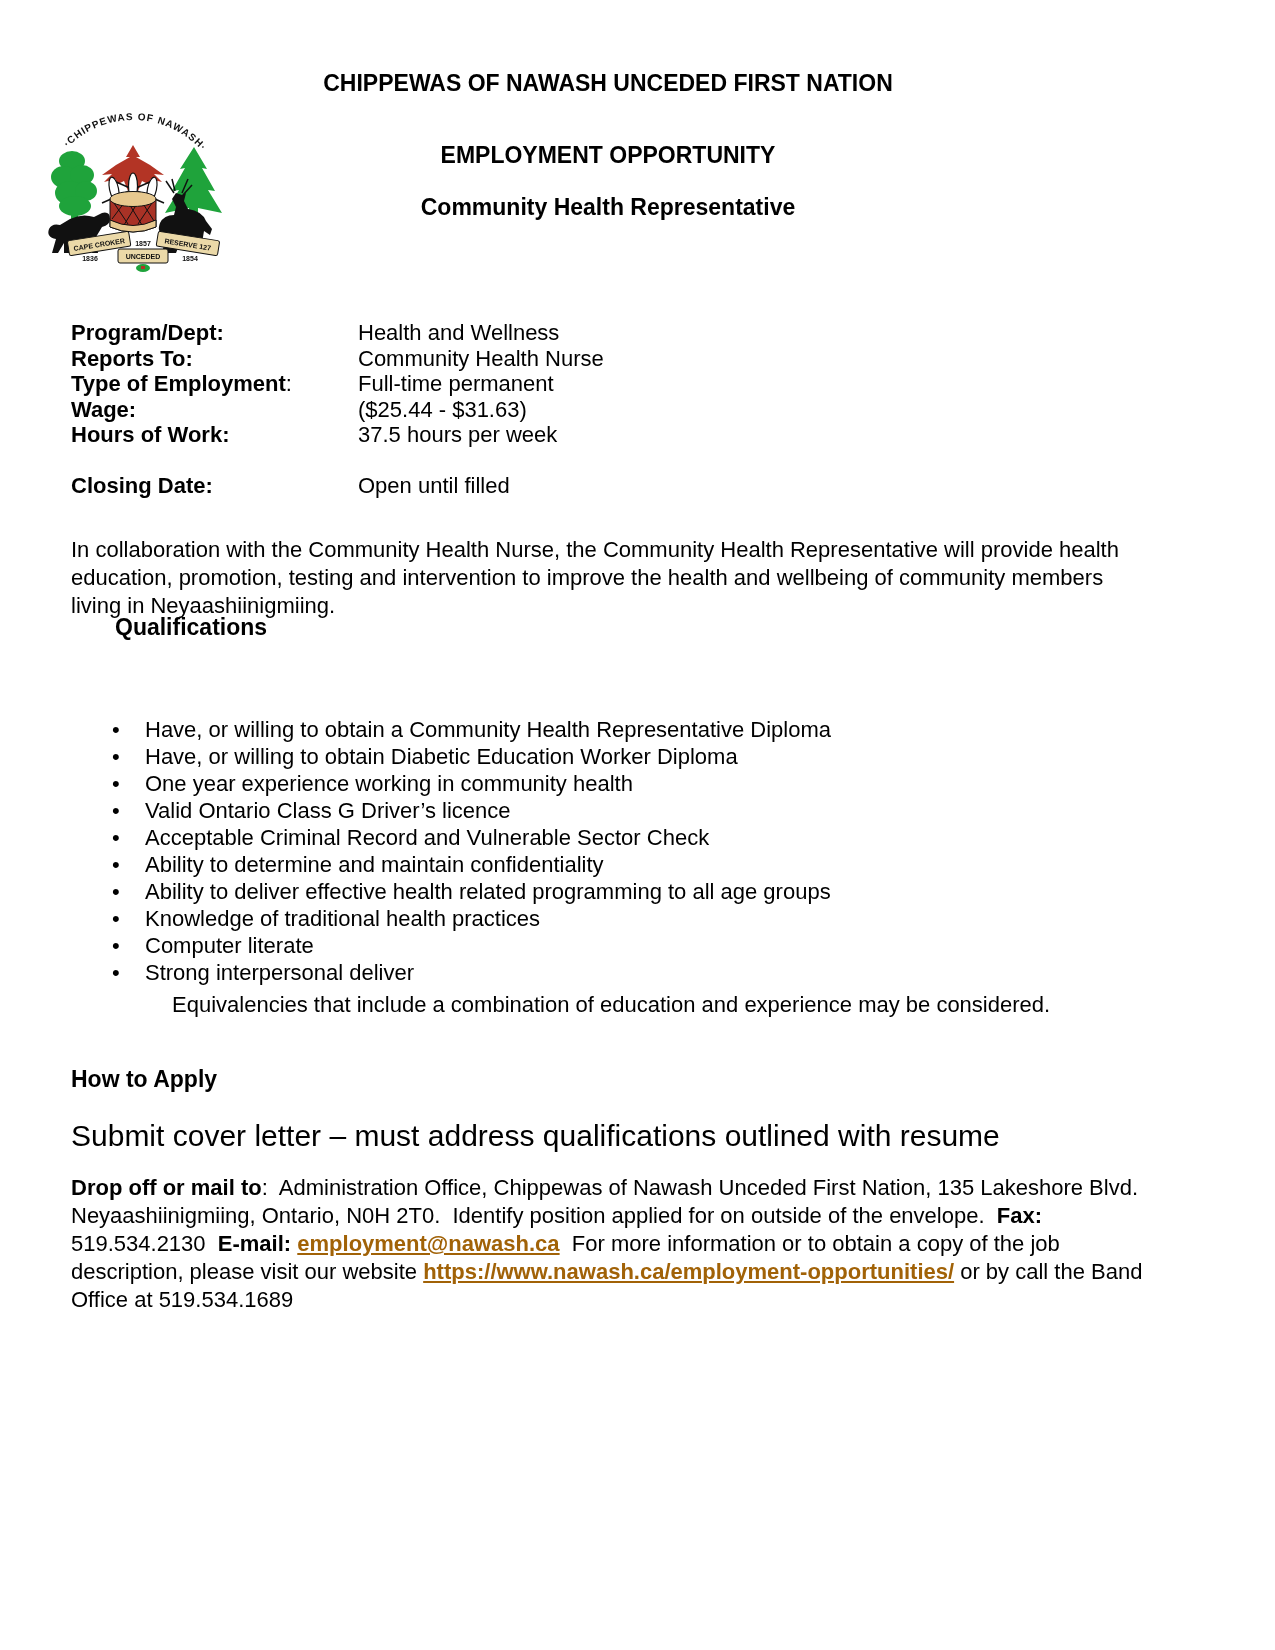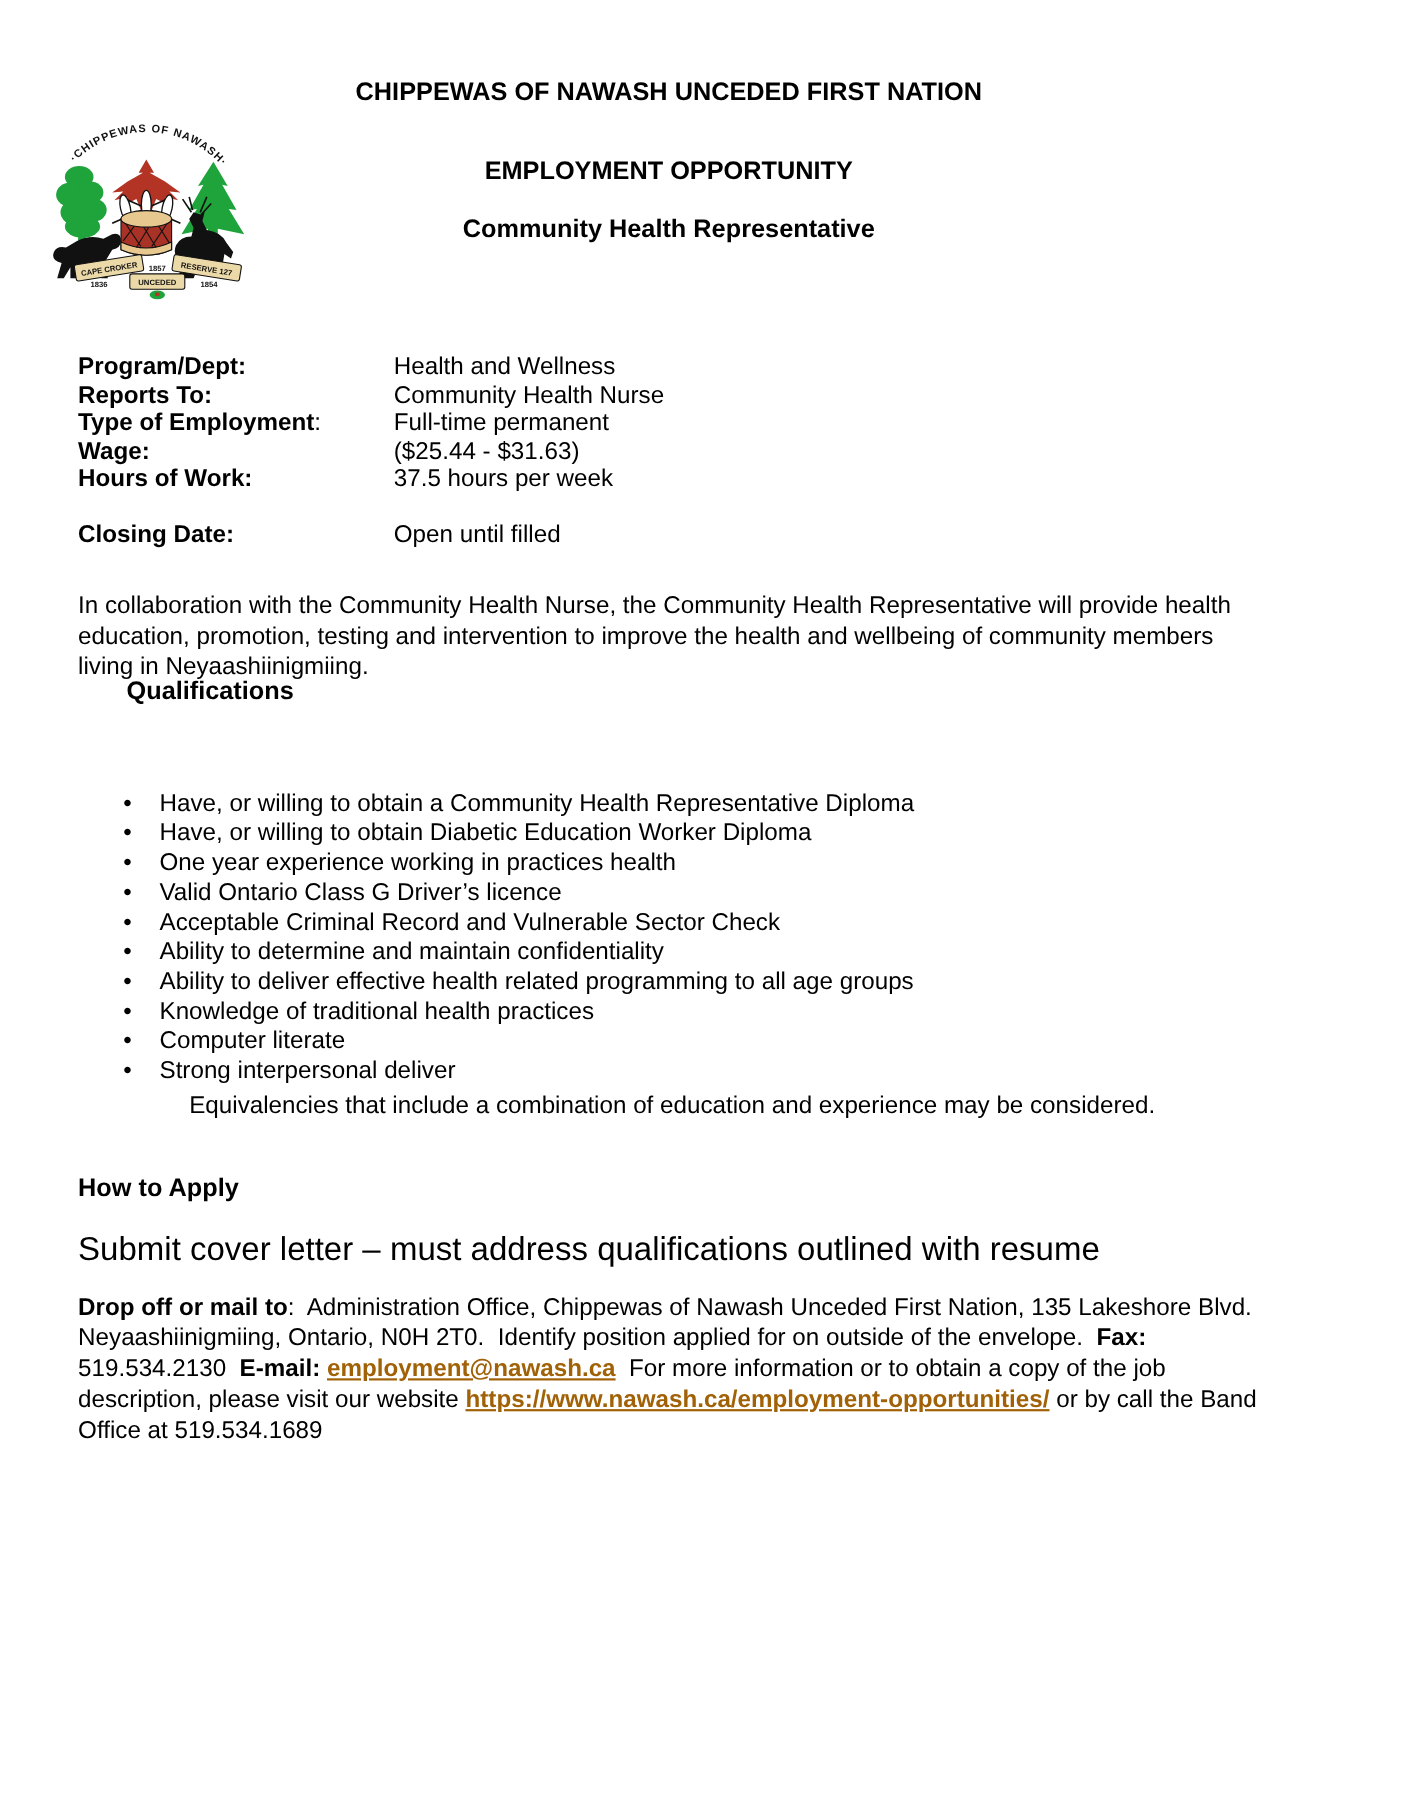--- a/index.html
+++ b/index.html
@@ -165,21 +165,21 @@
     </div>
   </div>
 
   <p class="intro">In collaboration with the Community Health Nurse, the Community Health Representative will provide health education, promotion, testing and intervention to improve the health and wellbeing of community members living in Neyaashiinigmiing.</p>
 
   <h2 class="sec qual">Qualifications</h2>
 
   <ul class="bullets">
     <li>Have, or willing to obtain a Community Health Representative Diploma</li>
     <li>Have, or willing to obtain Diabetic Education Worker Diploma</li>
-    <li>One year experience working in practices health</li>
+    <li>One year experience working in community health</li>
     <li>Valid Ontario Class G Driver’s licence</li>
     <li>Acceptable Criminal Record and Vulnerable Sector Check</li>
     <li>Ability to determine and maintain confidentiality</li>
     <li>Ability to deliver effective health related programming to all age groups</li>
     <li>Knowledge of traditional health practices</li>
     <li>Computer literate</li>
     <li>Strong interpersonal deliver</li>
   </ul>
 
   <p class="equiv">Equivalencies that include a combination of education and experience may be considered.</p>

